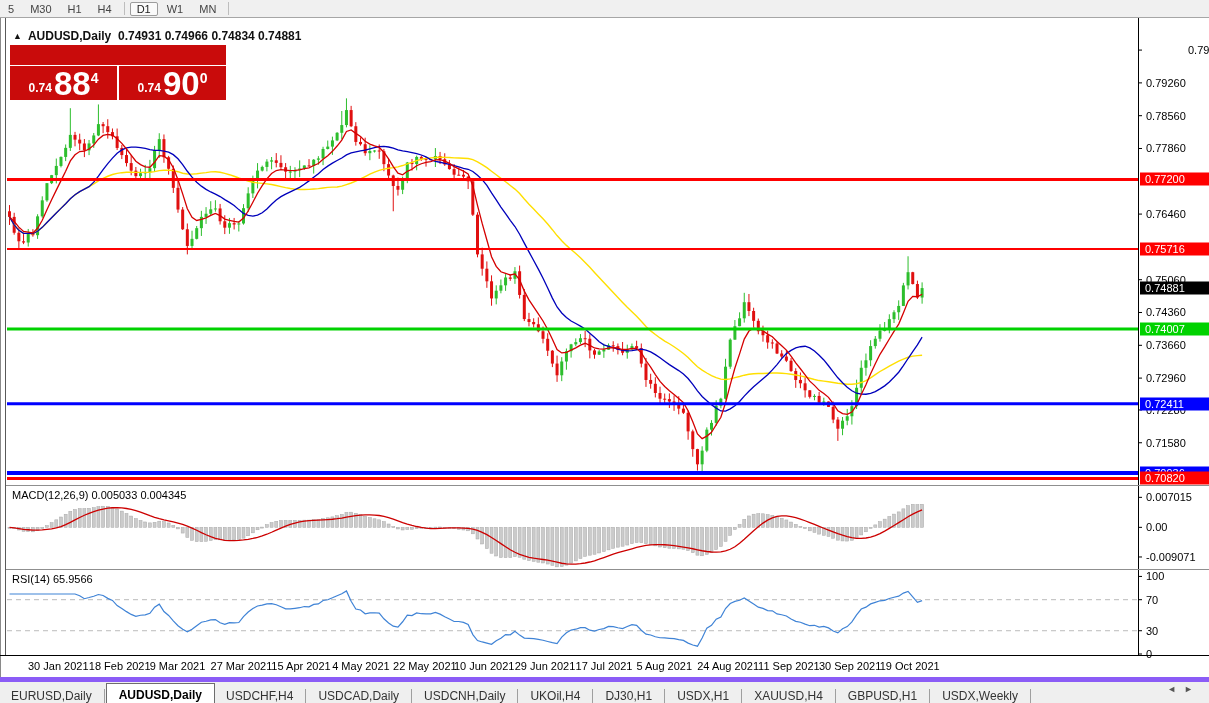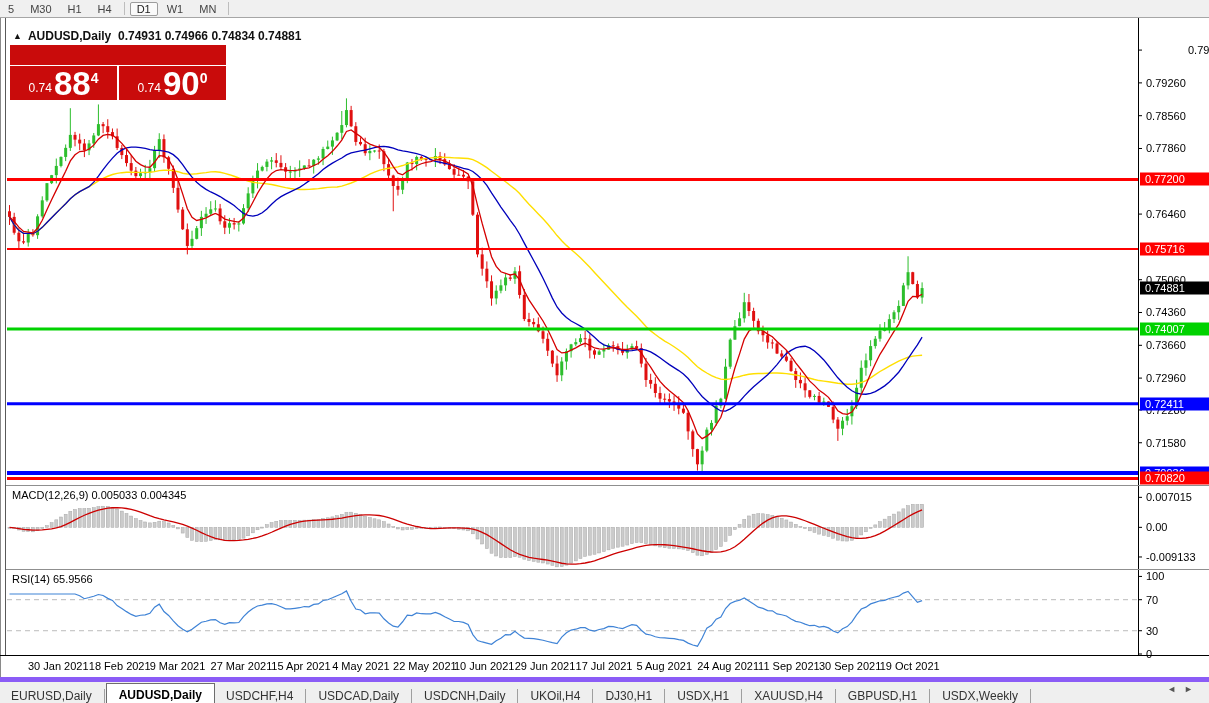--- a/index.html
+++ b/index.html
@@ -19,21 +19,21 @@
   .tp-row1{position:absolute;left:0;top:0;width:216px;height:19px;display:flex;align-items:center;padding:0 7px;box-sizing:border-box;}
   .tp-btn{height:16px;line-height:15px;background:#d51c1c;border:1px solid #f2a3a3;color:#ffecec;
           font-size:11px;text-align:center;flex:0 0 46px;cursor:pointer;}
   .tp-spin{height:15px;width:14px;background:#d51c1c;border:1px solid #f2a3a3;color:#5c0000;font-size:7px;
            line-height:14px;text-align:center;cursor:pointer;}
   .tp-vol{height:15px;width:70px;background:#fff;border:1px solid #9a9a9a;color:#000;font-size:12px;
           text-align:right;padding:0 4px;box-sizing:border-box;line-height:15px;margin:0 1px;}
   .tp-fill{flex:1;}
   .tp-row2{position:absolute;left:0;top:20px;width:216px;height:35px;border-top:1px solid #ffffff;display:flex;}
   .tp-price{flex:1;display:flex;align-items:flex-end;justify-content:center;color:#fff;padding-bottom:2px;cursor:pointer;}
-  .tp-price .sm{font-size:12px;font-weight:normal;margin-right:2px;margin-bottom:4px;margin-top:18px;}
+  .tp-price .sm{font-size:12px;font-weight:bold;margin-right:2px;margin-bottom:4px;margin-top:18px;}
   .tp-price .big{font-size:33px;font-weight:bold;line-height:30px;}
   .tp-price .sup{font-size:14px;font-weight:bold;margin-bottom:13px;}
   .tp-div{width:2px;background:#ffffff;}
   
   .tick{position:absolute;left:1146px;font-size:11px;color:#000;transform:translateY(-50%);white-space:nowrap;}
   .badge{position:absolute;left:1140px;width:71px;height:13px;line-height:13px;font-size:11px;color:#fff;
          padding-left:5px;box-sizing:border-box;transform:translateY(-50%);white-space:nowrap;}
   
   .panel-label{position:absolute;left:12px;font-size:11px;color:#000;white-space:nowrap;}
   
@@ -748,21 +748,21 @@
     <div class="tick" style="top: 442.764px;">0.71580</div>
     <div class="badge" style="top: 179.417px; background: rgb(255, 0, 0);">0.77200</div>
     <div class="badge" style="top: 248.956px; background: rgb(255, 0, 0);">0.75716</div>
     <div class="badge" style="top: 329.038px; background: rgb(0, 210, 0);">0.74007</div>
     <div class="badge" style="top: 403.824px; background: rgb(0, 0, 255);">0.72411</div>
     <div class="badge" style="top: 472.941px; background: rgb(0, 0, 255);">0.70936</div>
     <div class="badge" style="top: 478.377px; background: rgb(255, 0, 0);">0.70820</div>
     <div class="badge" style="top: 288.083px; background: rgb(0, 0, 0);">0.74881</div>
     <div class="tick" style="top: 497.348px;">0.007015</div>
     <div class="tick" style="top: 527.358px;">0.00</div>
-    <div class="tick" style="top: 556.975px;">-0.009133</div>
+    <div class="tick" style="top: 556.975px;">-0.009071</div>
     <div class="tick" style="top: 576.43px;">100</div>
     <div class="tick" style="top: 599.701px;">70</div>
     <div class="tick" style="top: 630.729px;">30</div>
     <div class="tick" style="top: 654px;">0</div>
   </div>
 <div id="date-labels">
     <div class="date-label" style="left: 4px;">30 Jan 2021</div>
     <div class="date-label" style="left: 64.84px;">18 Feb 2021</div>
     <div class="date-label" style="left: 125.68px;">9 Mar 2021</div>
     <div class="date-label" style="left: 186.52px;">27 Mar 2021</div>

